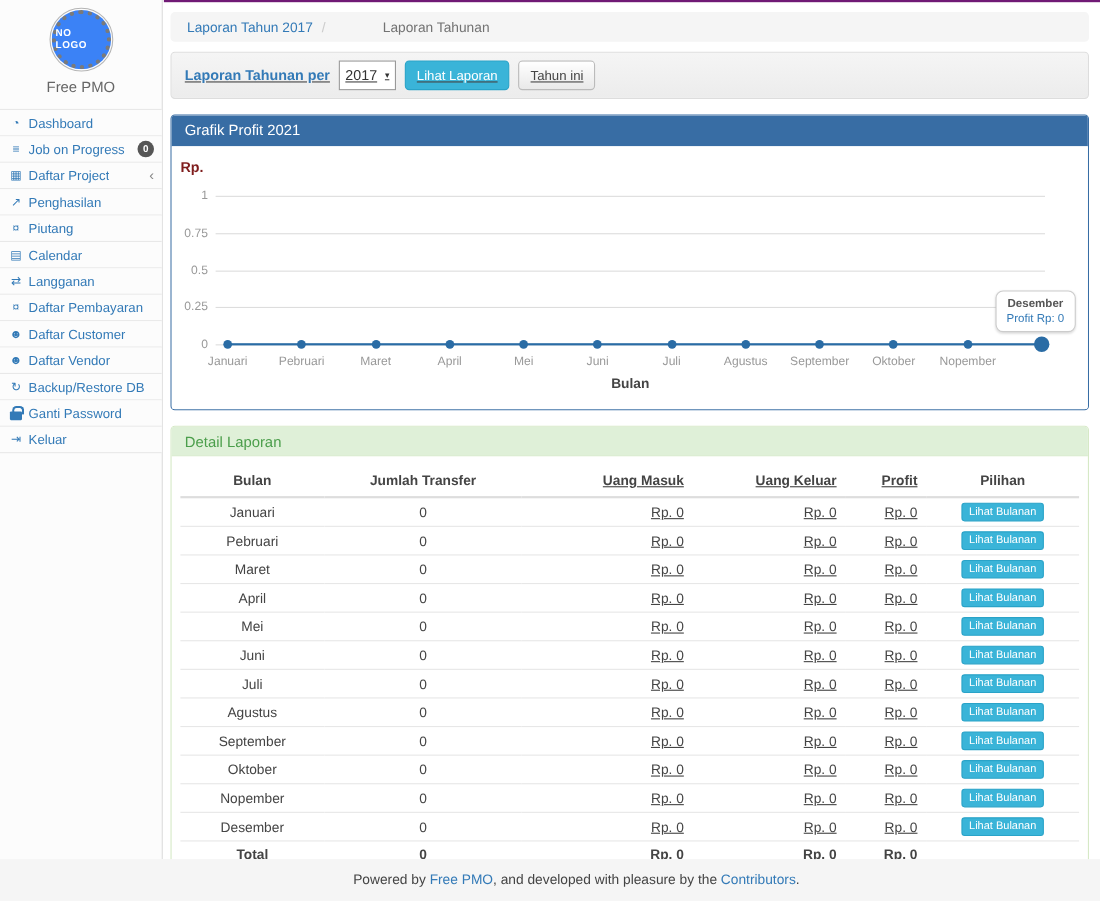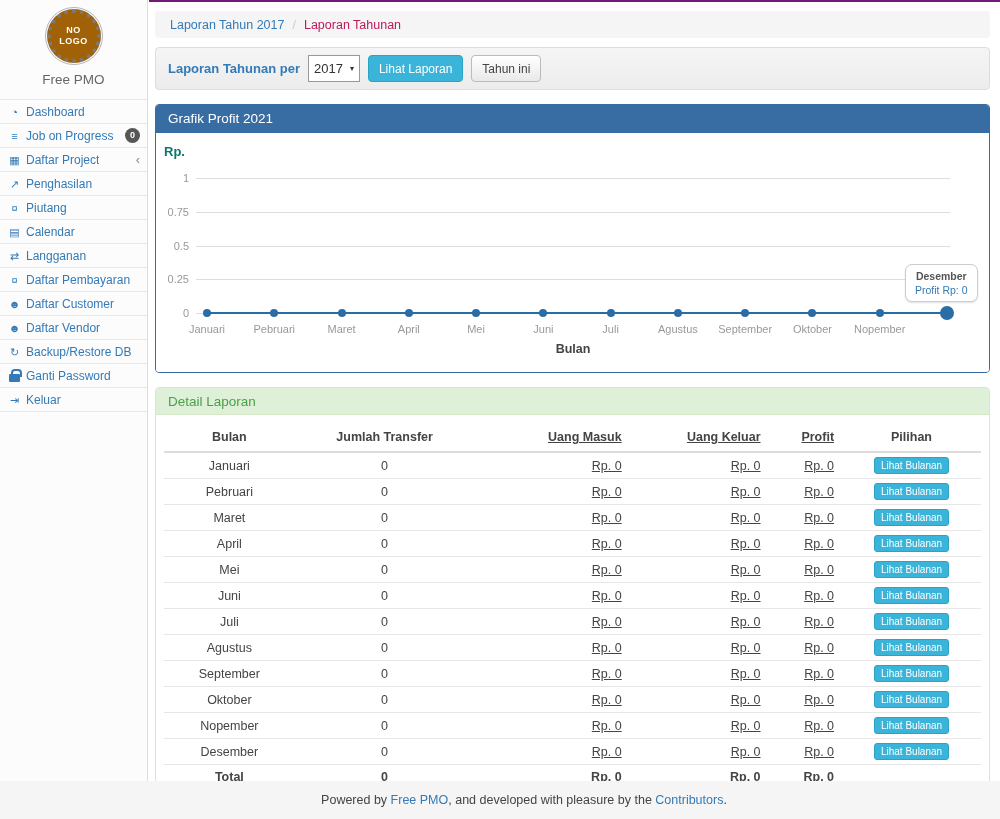--- a/index.html
+++ b/index.html
@@ -2,51 +2,51 @@
 <html><head>
 <meta charset="utf-8">
 <style>
   * { margin:0; padding:0; box-sizing:border-box; }
   html,body { width:1000px; height:819px; font-family:"Liberation Sans", sans-serif; background:#fff; color:#444; }
   .page { position:relative; width:1000px; height:819px; overflow:hidden; }
 
   
   .sidebar { position:absolute; left:0; top:0; width:148px; height:781px; background:#fcfcfc; border-right:1px solid #ddd; }
   .logo-wrap { text-align:center; padding-top:9px; }
-  .logo-circle { width:54px; height:54px; margin:0 auto; border-radius:50%; background:#a16207; border:4px dotted #7a7a7a; outline:1px solid #b5b5b5; outline-offset:1px; display:flex; flex-direction:column; align-items:center; justify-content:center; color:#fff; font-size:9px; font-weight:bold; line-height:1.25; letter-spacing:.5px; }
+  .logo-circle { width:54px; height:54px; margin:0 auto; border-radius:50%; background:#3b82f6; border:4px dotted #7a7a7a; outline:1px solid #b5b5b5; outline-offset:1px; display:flex; flex-direction:column; align-items:flex-start; justify-content:center; color:#fff; font-size:9px; font-weight:bold; line-height:1.25; letter-spacing:.5px; }
   .brand { color:#666; font-size:13.5px; margin-top:9px; text-align:center; }
   .menu { margin-top:12px; border-top:1px solid #e8e8e8; }
   .menu-item { height:24px; padding:0 7px; border-bottom:1px solid #e8e8e8; color:#337ab7; font-size:12px; display:flex; align-items:center; cursor:pointer; background:#fcfcfc; }
   .menu-item .icon { width:15px; min-width:15px; text-align:center; font-size:11px; margin-right:4px; color:#337ab7; position:relative; height:14px; line-height:14px; }
   .menu-item .label { white-space:nowrap; overflow:hidden; }
   .side-badge { margin-left:auto; background:#565656; color:#fff; border-radius:50%; width:15px; height:15px; min-width:15px; font-size:9px; line-height:15px; text-align:center; font-weight:bold; }
   .side-chevron { margin-left:auto; color:#888; font-size:13px; line-height:1; }
   .icon[data-name="lock-icon"]::before { content:""; position:absolute; left:4px; top:0px; width:7px; height:6px; border:2px solid #337ab7; border-bottom:none; border-radius:4px 4px 0 0; }
   .icon[data-name="lock-icon"]::after { content:""; position:absolute; left:2px; top:5px; width:11px; height:8px; background:#337ab7; border-radius:1px; }
 
   
   .main { position:absolute; left:149px; top:0; width:851px; height:781px; background:#fff; border-top:2px solid #701a75; }
   .breadcrumb { margin:9px 10px 0 6px; height:27px; background:#f5f5f5; border-radius:4px; display:flex; align-items:center; padding:0 15px; font-size:12.5px; }
   .breadcrumb a { color:#337ab7; text-decoration:none; }
   .crumb-sep { color:#ccc; margin:0 8px; }
-  .crumb-current { color:#be185d; }
-
-  .toolbar { margin:9px 10px 0 6px; height:43px; background:linear-gradient(#f5f5f5,#ececec); border:1px solid #ddd; border-radius:4px; display:flex; align-items:center; padding:0 12px; }
+  .crumb-current { color:#737373;margin-left:44px; }
+
+  .toolbar { margin:9px 10px 0 6px; height:43px; background:linear-gradient(#f5f5f5,#ececec); border:1px solid #ddd; border-radius:4px; display:flex; align-items:center; padding:0 12px;text-decoration:underline; }
   .toolbar-label { color:#337ab7; font-weight:bold; font-size:13px; margin-right:8px; }
   .year-select { width:52px; height:27px; background:#fff; border:1px solid #999; display:flex; align-items:center; padding:0 5px; font-size:13px; color:#333; cursor:pointer; }
   .year-select .caret { margin-left:auto; font-size:8px; color:#333; }
   .btn { display:inline-flex; align-items:center; justify-content:center; border-radius:4px; font-size:12px; cursor:pointer; }
   .btn-info { background:#3ab4d8; border:1px solid #2aa3c8; color:#fff; height:27px; padding:0 10px; margin-left:8px; }
   .btn-default { background:linear-gradient(#fff,#e9e9e9); border:1px solid #bbb; color:#444; height:27px; padding:0 10px; margin-left:8px; }
 
   
   .chart-panel { margin:14px 10px 0 6px; border:1px solid #386da4; border-radius:4px; overflow:hidden; }
   .chart-heading { background:#386da4; color:#fff; height:28px; line-height:28px; padding:0 12px; font-size:13.5px; }
   .chart-body { background:#fff; height:239px; position:relative; }
-  .ylabel { position:absolute; left:8px; top:11px; font-weight:bold; font-size:13px; color:#0f766e; }
+  .ylabel { position:absolute; left:8px; top:11px; font-weight:bold; font-size:13px; color:#7f1d1d; }
   .gridline { position:absolute; height:1px; background:#ddd; left:40px; width:754px; }
   .ytick { position:absolute; left:0; width:33px; text-align:right; font-size:11px; color:#999; }
   .chart-line { position:absolute; height:2px; background:#2a6ca5; }
   .dot { position:absolute; width:8px; height:8px; border-radius:50%; background:#2a6ca5; cursor:pointer; }
   .dot.big { width:14px; height:14px; }
   .xtick { position:absolute; width:72px; text-align:center; font-size:11px; color:#999; }
   .xlabel { position:absolute; left:40px; width:754px; text-align:center; top:209px; font-weight:bold; font-size:12.5px; color:#444; }
   .chart-tooltip { position:absolute; left:749px; top:131px; background:#fff; border:1px solid #ccc; border-radius:7px; padding:5px 9px; text-align:center; box-shadow:0 1px 2px rgba(0,0,0,.12); z-index:5; }
   .tt-title { font-weight:bold; color:#555; font-size:10.5px; margin-bottom:2px; white-space:nowrap; }
   .tt-value { color:#337ab7; font-size:10.5px; white-space:nowrap; }

